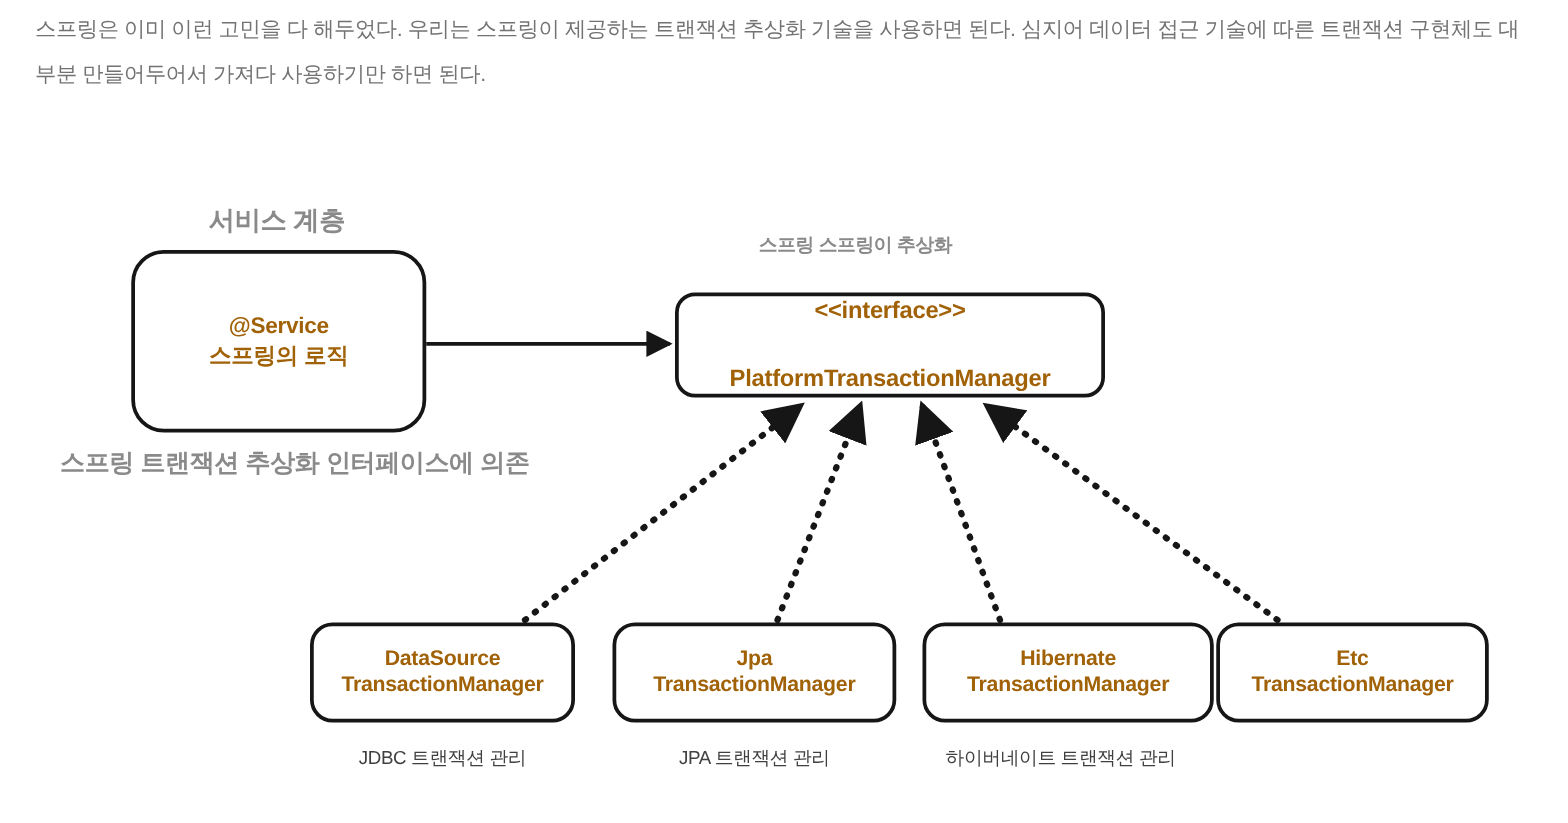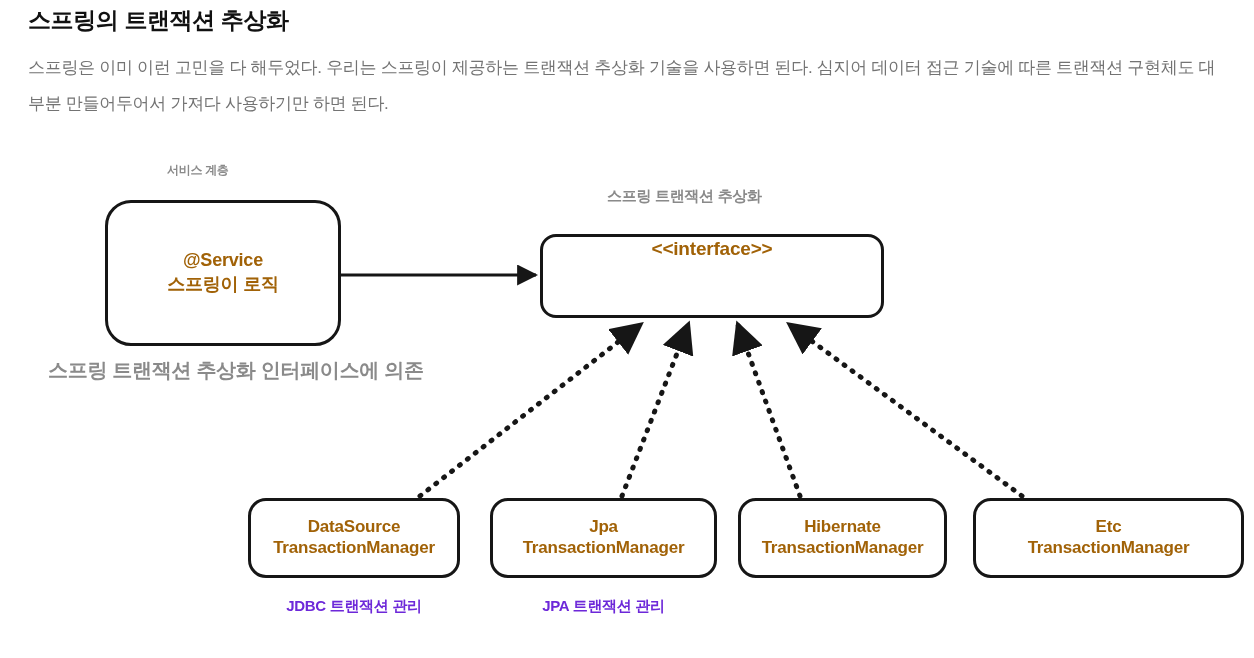--- a/index.html
+++ b/index.html
@@ -98,56 +98,55 @@
 
   .node-impl {
     top: 498px;
     height: 80px;
     border-radius: 18px;
     font-size: 17px;
     border-width: 3px;
   }
   #node-datasource { left: 248px; width: 212px; }
   #node-jpa        { left: 490px; width: 227px; }
-  #node-hibernate  { left: 738px; width: 209px; }
-  #node-etc        { left: 973px; width: 271px; }
+  #node-hibernate  { left: 738px; width: 233px; }
+  #node-etc        { left: 973px; width: 218px; }
 
   
   .caption {
     position: absolute;
     font-size: 15px;
     font-weight: 700;
     color: #8a8a8a;
     letter-spacing: -0.3px;
     white-space: nowrap;
   }
-  #cap-service-layer { left: 167px; top: 162px; font-size: 12px; }
+  #cap-service-layer { left: 167px; top: 162px; font-size: 21px; }
   #cap-spring-abs    { left: 607px; top: 187px; font-size: 15px; }
   #cap-depends       { left: 48px;  top: 357px; font-size: 20px; }
 
   .caption-impl {
     position: absolute;
     top: 597px;
     font-size: 15px;
-    font-weight: 700;
-    color: #6d28d9;
+    font-weight: 400;
+    color: #404040;
     letter-spacing: -0.3px;
     white-space: nowrap;
     text-align: center;
   }
   #cap-jdbc      { left: 248px; width: 212px; }
   #cap-jpa       { left: 490px; width: 227px; }
   #cap-hibernate { left: 733px; width: 231px; }
   #cap-etc       { left: 973px; width: 227px; }
 </style>
 </head>
 <body>
 
 <div class="article">
-  <h1 class="article-title">스프링의 트랜잭션 추상화</h1>
   <p class="article-para">스프링은 이미 이런 고민을 다 해두었다. 우리는 스프링이 제공하는 트랜잭션 추상화 기술을 사용하면 된다. 심지어 데이터 접근 기술에 따른 트랜잭션 구현체도 대부분 만들어두어서 가져다 사용하기만 하면 된다.</p>
 </div>
 
 <div class="diagram">
 
   <svg class="svg-layer" viewBox="0 0 1254 658">
     <defs>
       <marker id="arrow-solid" viewBox="0 0 10 10" refX="9" refY="5" markerWidth="7" markerHeight="7" orient="auto-start-reverse">
         <path d="M 0 0 L 10 5 L 0 10 z" fill="#161616"></path>
       </marker>
@@ -172,31 +171,32 @@
       <line x1="800" y1="496" x2="738" y2="325" stroke="#161616" stroke-width="5" stroke-dasharray="1 9" stroke-linecap="round" marker-end="url(#arrow-dotted)"></line>
     </g>
 
     <g>
       <line x1="1022" y1="496" x2="790" y2="325" stroke="#161616" stroke-width="5" stroke-dasharray="1 9" stroke-linecap="round" marker-end="url(#arrow-dotted)"></line>
     </g>
   </svg>
 
   <div class="caption" id="cap-service-layer">서비스 계층</div>
 
-  <div class="caption" id="cap-spring-abs">스프링 트랜잭션 추상화</div>
+  <div class="caption" id="cap-spring-abs">스프링 스프링이 추상화</div>
 
   <div class="caption" id="cap-depends">스프링 트랜잭션 추상화 인터페이스에 의존</div>
 
   <div class="node" id="node-service">
     <span class="line1">@Service</span>
-    <span class="line2">스프링이 로직</span>
+    <span class="line2">스프링의 로직</span>
   </div>
 
   <div class="node" id="node-ptm">
     <span class="line1">&lt;&lt;interface&gt;&gt;</span>
+    <span class="line2">PlatformTransactionManager</span>
   </div>
 
   <div class="node node-impl" id="node-datasource">
     <span class="line1">DataSource</span>
     <span class="line2">TransactionManager</span>
   </div>
 
   <div class="node node-impl" id="node-jpa">
     <span class="line1">Jpa</span>
     <span class="line2">TransactionManager</span>
@@ -209,15 +209,16 @@
 
   <div class="node node-impl" id="node-etc">
     <span class="line1">Etc</span>
     <span class="line2">TransactionManager</span>
   </div>
 
   <div class="caption-impl" id="cap-jdbc">JDBC 트랜잭션 관리</div>
 
   <div class="caption-impl" id="cap-jpa">JPA 트랜잭션 관리</div>
 
+  <div class="caption-impl" id="cap-hibernate">하이버네이트 트랜잭션 관리</div>
 
 
 </div>
 
 </body></html>

